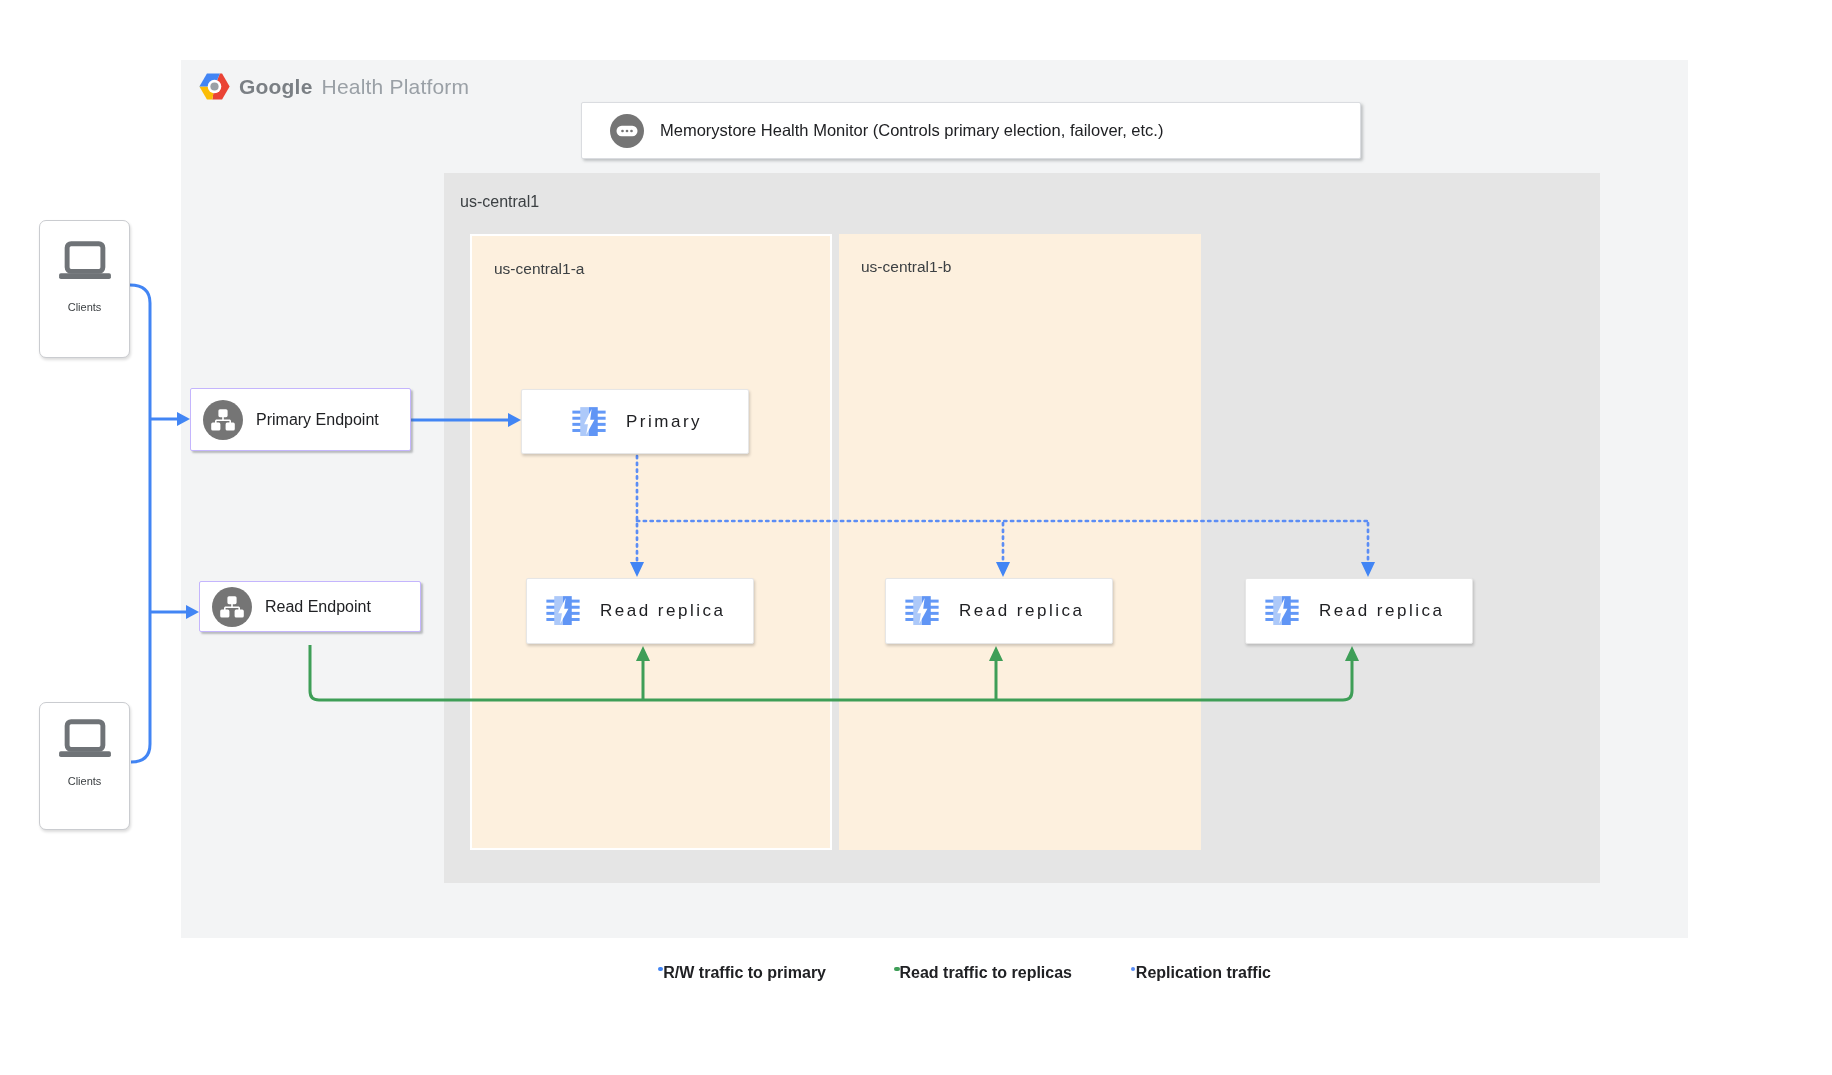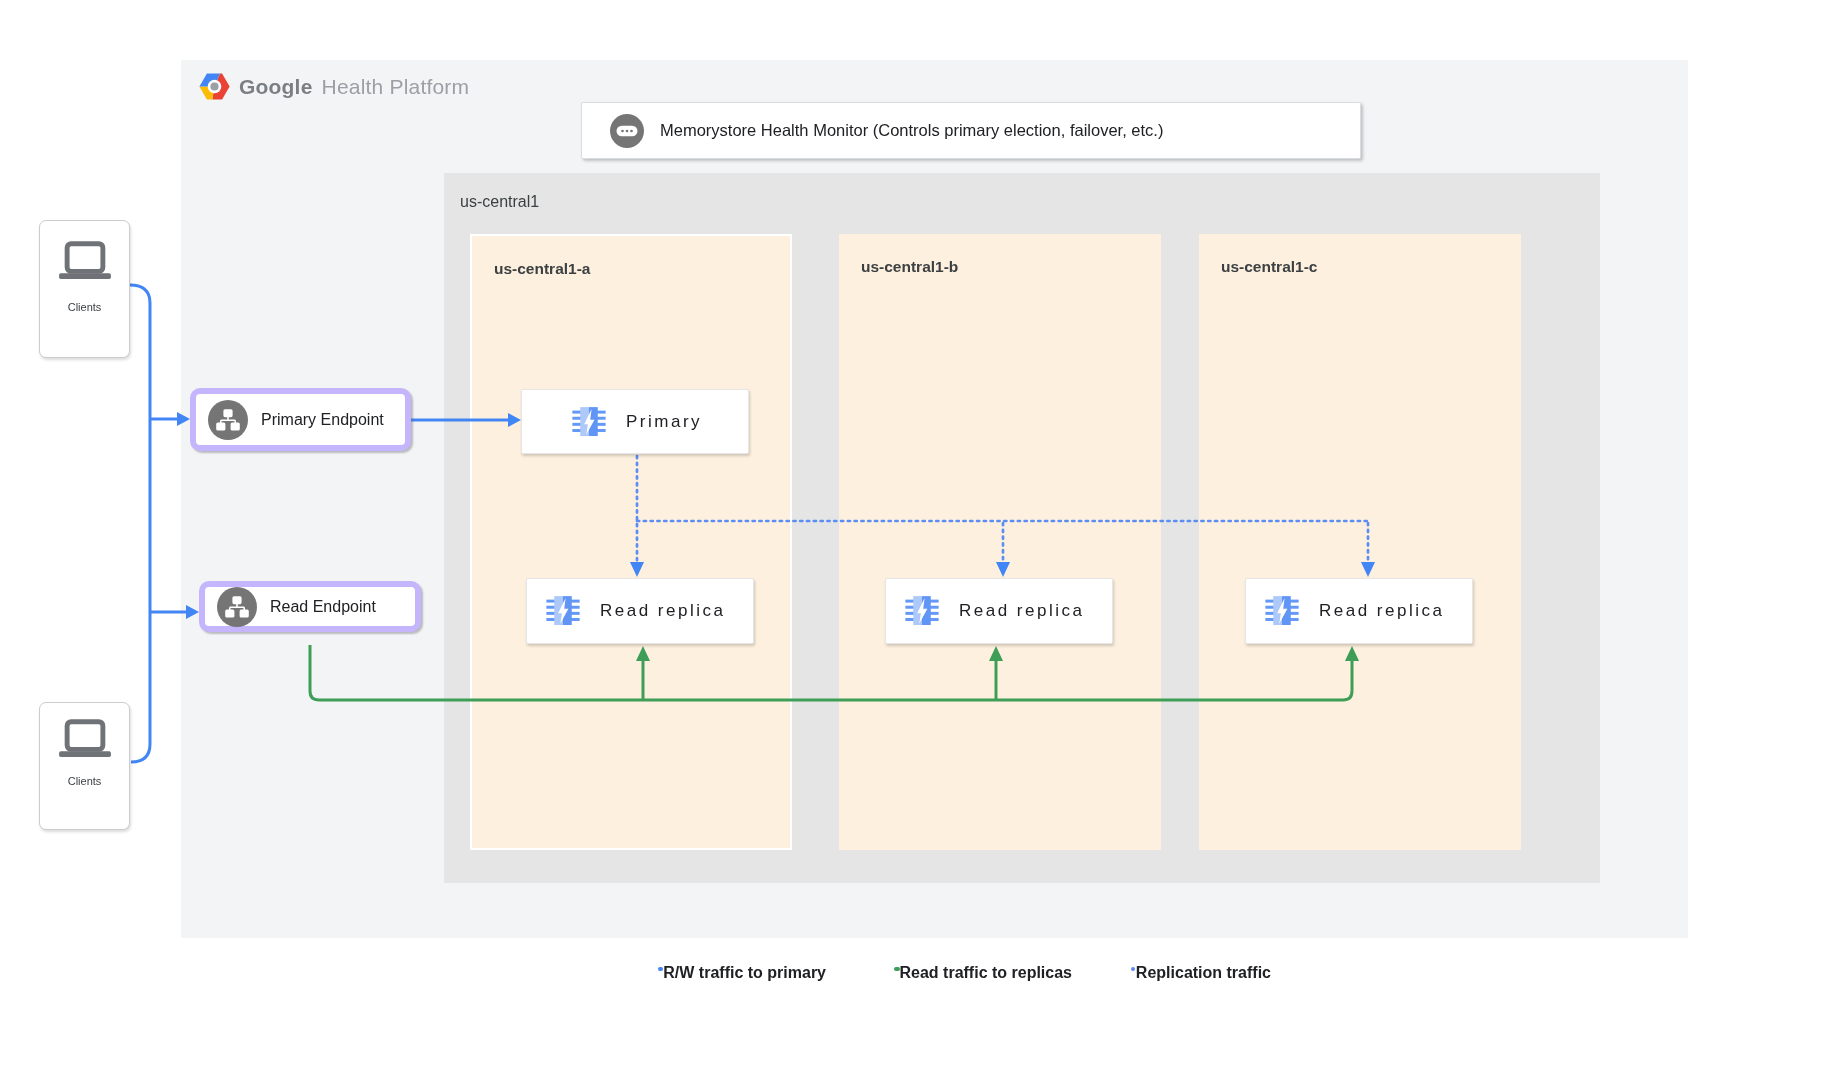--- a/index.html
+++ b/index.html
@@ -17,37 +17,37 @@
 
   
   #health-box { left:581px; top:102px; width:780px; height:57px; background:#fff;
     border:1px solid #dadce0; border-radius:2px; box-shadow:2px 2px 3px rgba(95,99,104,.35);
     display:flex; align-items:center; gap:15px; padding-left:27px; z-index:3; }
   #health-box .lbl { font-size:16.5px; color:#202124; }
 
   
   #region { left:444px; top:173px; width:1156px; height:710px; background:#e5e5e5; }
   #region-label { left:16px; top:20px; font-size:16px; color:#3c4043; position:absolute; }
-  .zone { position:absolute; top:61px; width:322px; height:616px; background:#fdf0de;font-weight:bold; }
+  .zone { position:absolute; top:61px; width:362px; height:616px; background:#fdf0de; }
   .zone .zlabel { position:absolute; left:22px; top:24px; font-size:15.5px; color:#3c4043; }
   #zone-a { left:26px;  border:2px solid #ffffff; }
   #zone-b { left:395px; }
   #zone-c { left:755px; }
 
   
   .nodebox { position:absolute; background:#fff; border:1px solid #e6e6e6; border-radius:2px;
     box-shadow:1px 2px 3px rgba(0,0,0,.18); display:flex; align-items:center; gap:16px;
     padding-left:15px; z-index:3; }
   .nodebox .nlabel { font-size:17px; letter-spacing:2.5px; color:#202124; white-space:nowrap; }
   #primary-node { left:521px; top:389px; width:228px; height:65px;padding-left:46px; }
   #replica-a { left:526px; top:578px; width:228px; height:66px; }
   #replica-b { left:885px; top:578px; width:228px; height:66px; }
   #replica-c { left:1245px; top:578px; width:228px; height:66px; }
 
-  .endpointbox { position:absolute; background:#fff; border:6px solid #c4b5fd; border-radius:10px;
+  .endpointbox { position:absolute; background:#fff; border:1px solid #c4b5fd; border-radius:2px;
     box-shadow:2px 2px 2px rgba(95,99,104,.4); display:flex; align-items:center; gap:13px;
     padding-left:12px; z-index:3; }
   .endpointbox .elabel { font-size:16px; color:#202124; white-space:nowrap; }
   #primary-endpoint { left:190px; top:388px; width:221px; height:63px; }
   #read-endpoint { left:199px; top:581px; width:222px; height:51px; }
 
   
   .clientbox { position:absolute; background:#fff; border:1px solid #caccd0; border-radius:7px;
     box-shadow:1px 2px 3px rgba(0,0,0,.14); display:flex; flex-direction:column;
     align-items:center; z-index:3; }
@@ -105,23 +105,20 @@
 </div>
 
 <div class="abs" id="region">
   <div id="region-label">us-central1</div>
   <div class="zone" id="zone-a">
     <div class="zlabel">us-central1-a</div>
   </div>
   <div class="zone" id="zone-b">
     <div class="zlabel">us-central1-b</div>
   </div>
-  <div class="zone" id="zone-c">
-    <div class="zlabel">us-central1-c</div>
-  </div>
 </div>
 
 <svg class="abs" id="wires">
 
   <g stroke="#4285f4" stroke-width="3" fill="none">
     <path d="M130,285 Q150,285 150,303 L150,744 Q150,762 131,762"></path>
     <path d="M150,419 L178,419"></path>
     <path d="M150,612 L186,612"></path>
     <path d="M411,420 L508,420"></path>
   </g>

